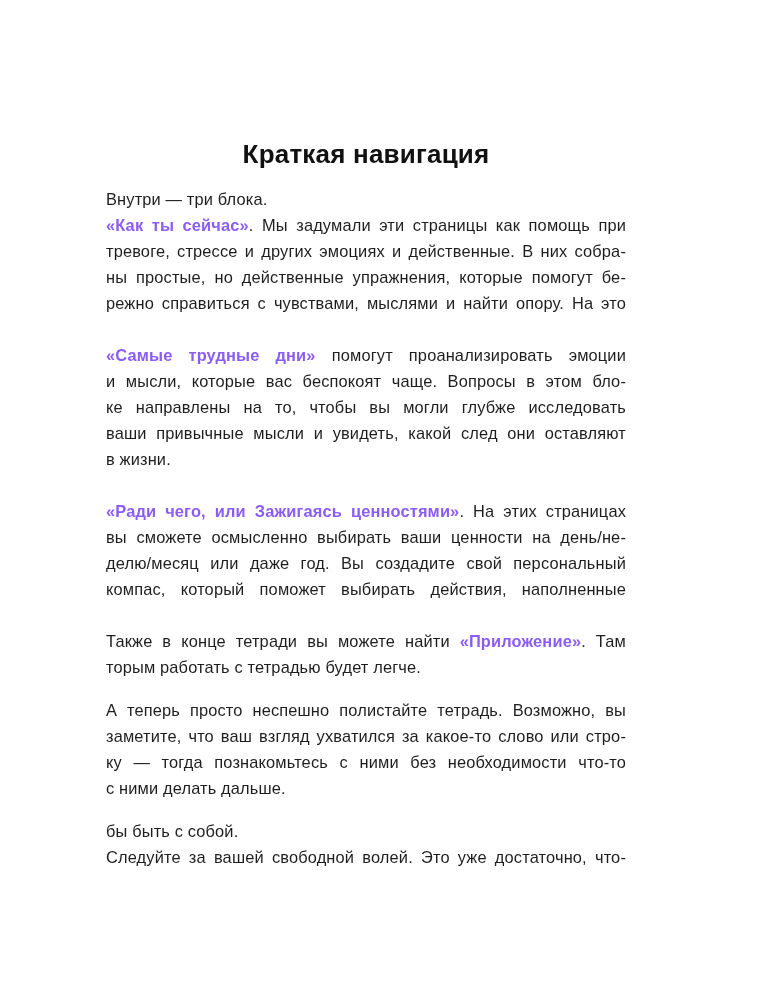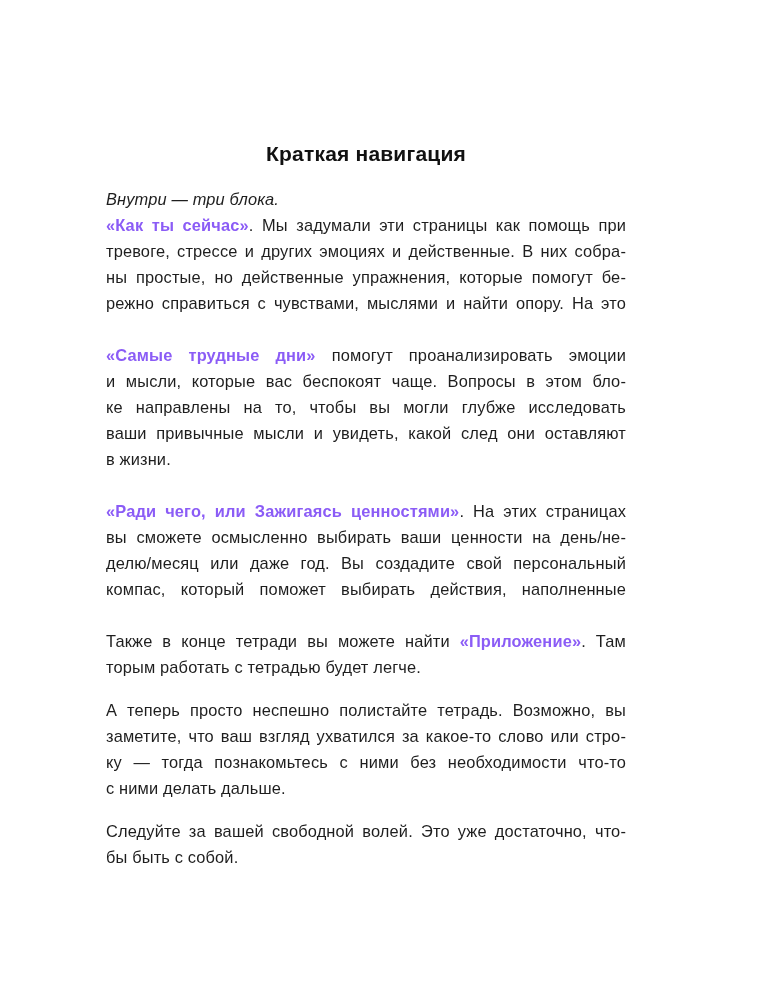--- a/index.html
+++ b/index.html
@@ -17,36 +17,36 @@
     }
     .page {
       position: absolute;
       left: 106px;
       top: 138px;
       width: 520px;
     }
     .title {
       text-align: center;
       font-weight: bold;
-      font-size: 21px;
+      font-size: 26px;
       line-height: 32px;
       margin: 0 0 16px 0;
       letter-spacing: 0.2px;
       color: #111;
       width: 520px;
       padding-left: 0;
     }
     p.para {
       margin: 0;
       font-size: 16.4px;
       line-height: 26px;
       letter-spacing: 0.15px;
       text-align: justify;
     }
-    .intro { margin-bottom: 10px; font-style: italic; }
+    .intro { margin-bottom: 10px; }
     .gap-large { margin-bottom: 26px !important; }
     .gap-med { margin-bottom: 17px !important; }
     .line { display: block; white-space: nowrap; }
     .line.j { text-align-last: justify; }
     b { font-weight: bold; color: #8b5cf6; }
   </style>
 </head>
 <body>
 
 <div class="page">
@@ -84,16 +84,16 @@
   </p>
 
   <p class="para gap-med">
     <span class="line j">А теперь просто неспешно полистайте тетрадь. Возможно, вы</span>
     <span class="line j">заметите, что ваш взгляд ухватился за какое-то слово или стро-</span>
     <span class="line j">ку — тогда познакомьтесь с ними без необходимости что-то</span>
     <span class="line">с ними делать дальше.</span>
   </p>
 
   <p class="para">
+    <span class="line">бы быть с собой.</span>
     <span class="line j">Следуйте за вашей свободной волей. Это уже достаточно, что-</span>
-    <span class="line">бы быть с собой.</span>
   </p>
 </div>
 
 </body></html>

